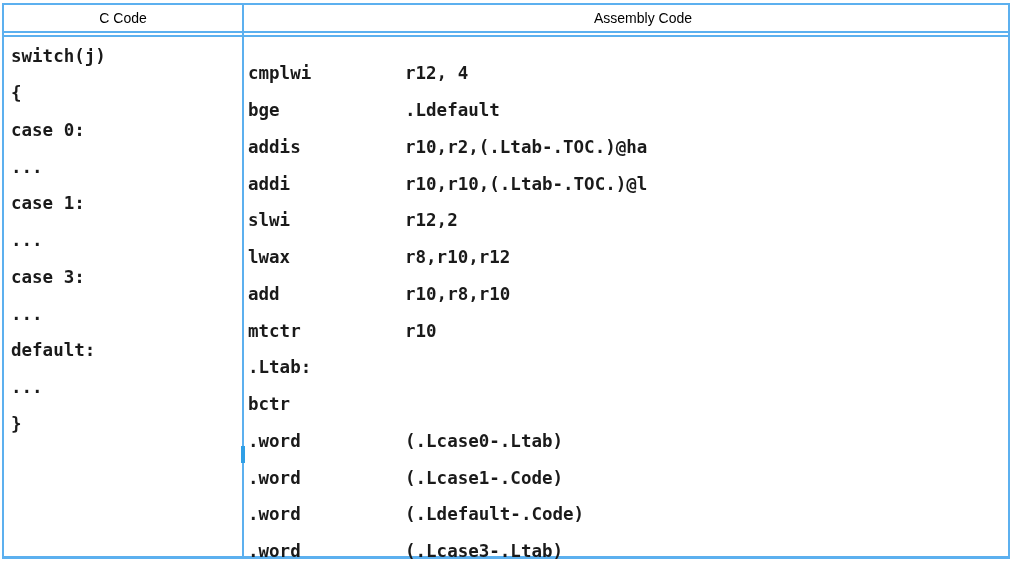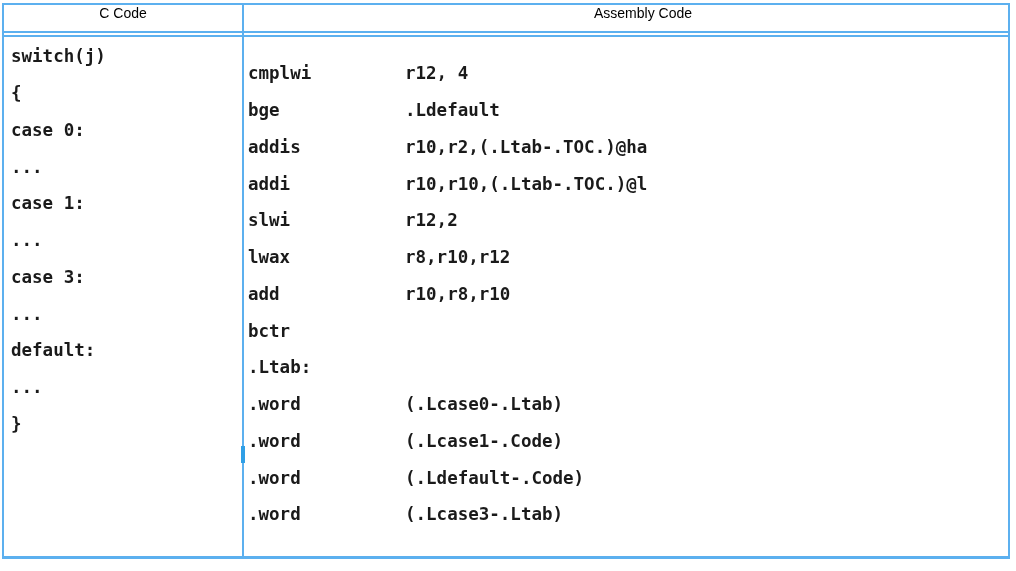--- a/index.html
+++ b/index.html
@@ -42,20 +42,21 @@
     position: absolute;
     left: 237px;
     top: 441px;
     width: 4px;
     height: 17px;
     background: var(--divider-mark);
   }
   .header-row {
     display: flex;
     height: 28px;
+    align-items: center;
     border-bottom: 2px solid var(--table-border);
     font-size: 14px;
     color: var(--header-text);
   }
   .header-cell { text-align: center; }
   .header-cell.c-col { width: 238px; }
   .header-cell.asm-col { flex: 1; padding-left: 36px; }
   
   .header-gap {
     height: 4px;
@@ -119,22 +120,23 @@
           <div class="code-line">}</div>
         </div>
       <div class="asm-cell">
           <div class="code-line"><span class="mn">cmplwi</span><span class="op">r12, 4</span></div>
           <div class="code-line"><span class="mn">bge</span><span class="op">.Ldefault</span></div>
           <div class="code-line"><span class="mn">addis</span><span class="op">r10,r2,(.Ltab-.TOC.)@ha</span></div>
           <div class="code-line"><span class="mn">addi</span><span class="op">r10,r10,(.Ltab-.TOC.)@l</span></div>
           <div class="code-line"><span class="mn">slwi</span><span class="op">r12,2</span></div>
           <div class="code-line"><span class="mn">lwax</span><span class="op">r8,r10,r12</span></div>
           <div class="code-line"><span class="mn">add</span><span class="op">r10,r8,r10</span></div>
+          <div class="code-line"><span class="mn">mtctr</span><span class="op">r10</span></div>
+          <div class="code-line"><span class="mn">.Ltab:</span><span class="op"></span></div>
           <div class="code-line"><span class="mn">bctr</span><span class="op"></span></div>
-          <div class="code-line"><span class="mn">.Ltab:</span><span class="op"></span></div>
           <div class="code-line"><span class="mn">.word</span><span class="op">(.Lcase0-.Ltab)</span></div>
           <div class="code-line"><span class="mn">.word</span><span class="op">(.Lcase1-.Code)</span></div>
           <div class="code-line"><span class="mn">.word</span><span class="op">(.Ldefault-.Code)</span></div>
           <div class="code-line"><span class="mn">.word</span><span class="op">(.Lcase3-.Ltab)</span></div>
         </div>
     </div>
 
     <div class="v-divider"></div>
     <div class="divider-caret-mark"></div>
   </div>

